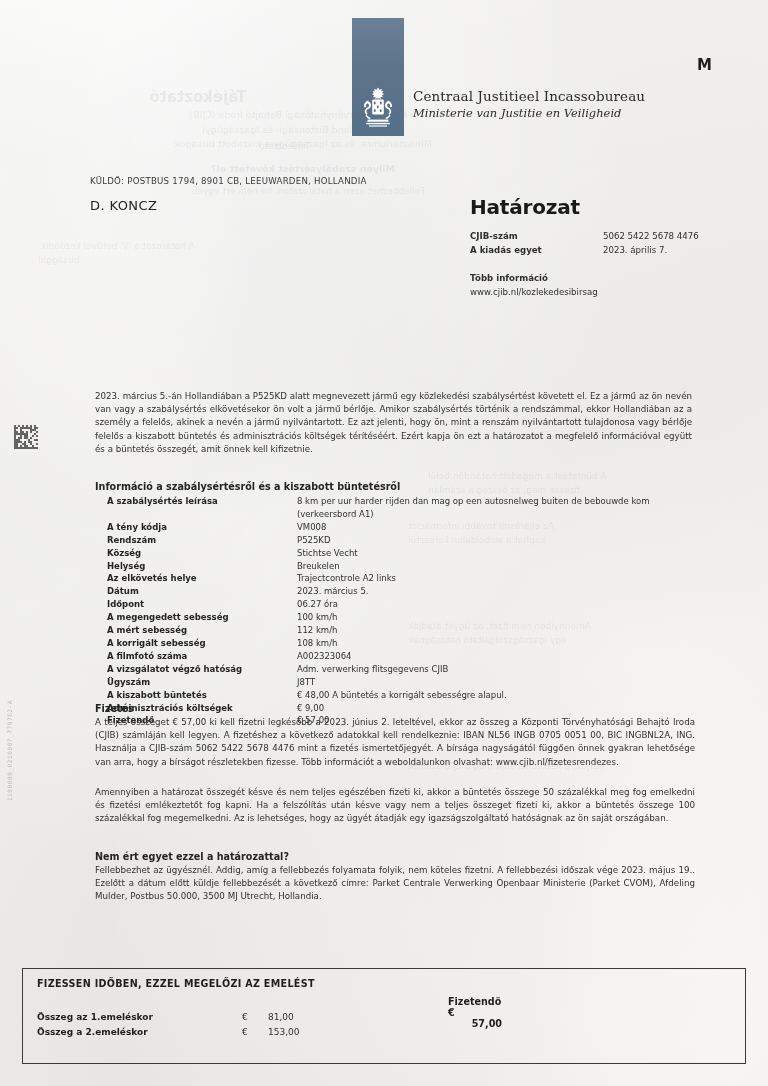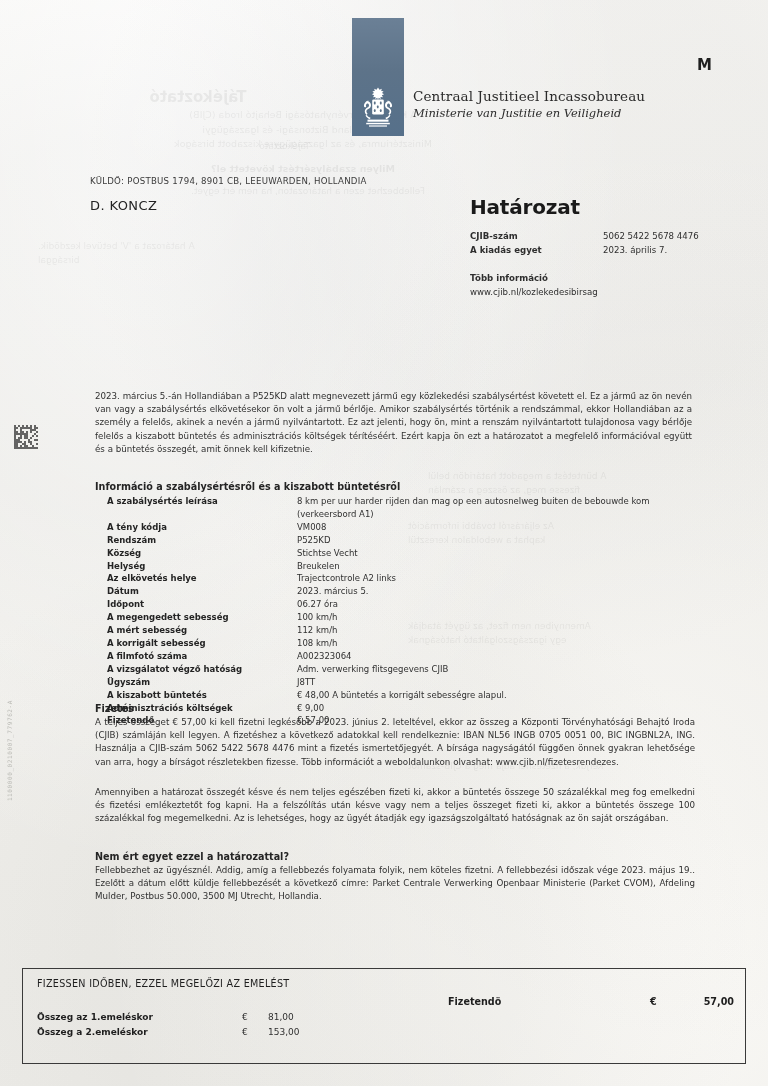--- a/index.html
+++ b/index.html
@@ -88,27 +88,27 @@
   #pay-sec{left:95px;top:703px;width:600px;}
   #late-sec{left:95px;top:786px;width:600px;}
   #appeal-sec{left:95px;top:851px;width:600px;}
   #closing{left:95px;top:920px;width:600px;font-size:8.7px;font-weight:bold;color:#242424;}
 
   
   .paybox{
     position:absolute;left:22px;top:968px;width:724px;height:96px;
     border:1.1px solid #3a3a3a;box-sizing:border-box;
   }
-  .paybox .hd{position:absolute;left:14px;top:9px;font-size:9.6px;font-weight:normal;letter-spacing:.3px;color:#1e1e1e;}
+  .paybox .hd{position:absolute;left:14px;top:9px;font-size:9.6px;font-weight:bold;letter-spacing:.3px;color:#1e1e1e;}
   .paybox .esc{position:absolute;left:14px;top:41px;width:330px;font-size:9px;}
   .paybox .esc .r{display:flex;line-height:1.62;}
   .paybox .esc .lbl{width:205px;font-weight:bold;color:#1e1e1e;}
   .paybox .esc .cur{width:26px;color:#303030;}
   .paybox .esc .amt{color:#303030;}
-  .paybox .due{position:absolute;left:425px;top:27px;width:286px;font-size:9.6px;font-weight:bold;color:#1e1e1e;display:flex;}
+  .paybox .due{position:absolute;left:425px;top:27px;width:286px;font-size:9.6px;font-weight:bold;color:#1e1e1e;display:flex;flex-direction:column;}
   .paybox .due .dl{flex:1;}
   .paybox .due .dc{width:30px;}
   .paybox .due .dv{width:54px;text-align:right;}
 
   
   .dmx{position:absolute;left:14px;top:425px;width:24px;height:24px;opacity:.72;}
   .vcode{
     position:absolute;left:6px;top:700px;
     font-size:6px;letter-spacing:.6px;color:#b9b9b4;
     font-family:"DejaVu Sans Mono","Liberation Mono",monospace;

